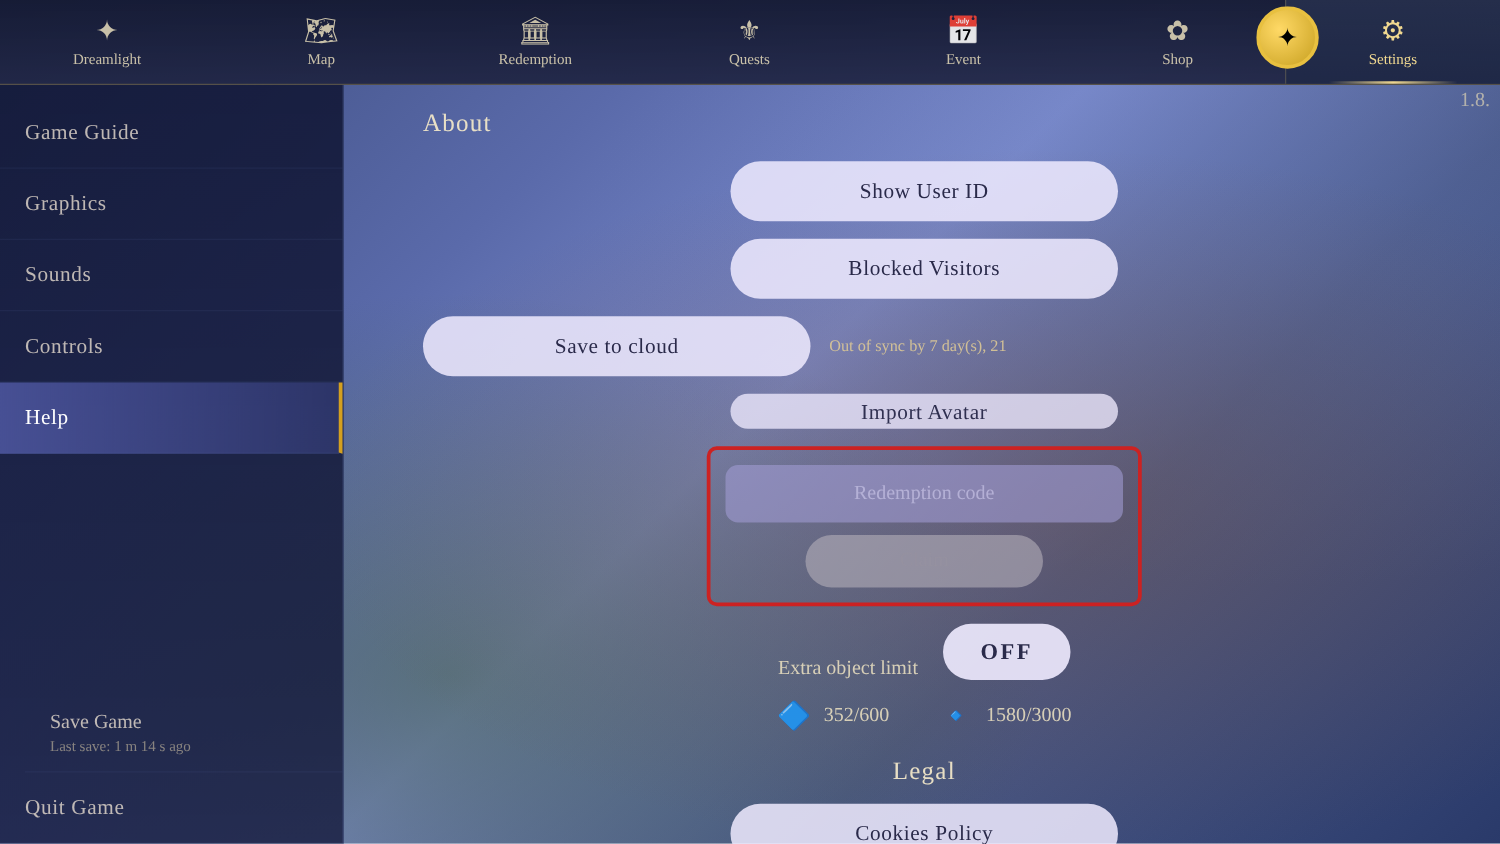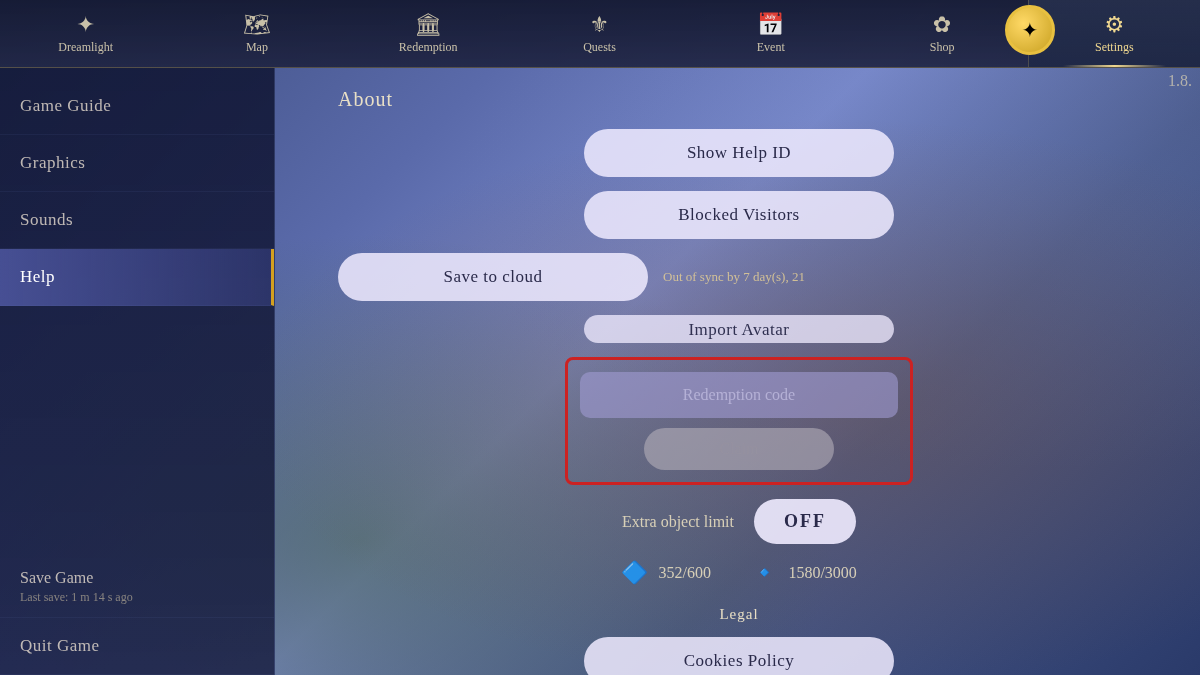--- a/index.html
+++ b/index.html
@@ -148,20 +148,21 @@
       color: #ffffff;
       border-right: 3px solid #d4a020;
     }
 
     .sidebar-save {
       padding: 12px 20px;
       color: rgba(220,210,200,0.85);
       font-size: 16px;
       cursor: pointer;
       border-bottom: 1px solid rgba(100,120,180,0.1);
+      margin-left: 20px;
     }
 
     .sidebar-save .sub-text {
       font-size: 12px;
       color: rgba(180,170,150,0.7);
       margin-top: 3px;
     }
 
     
     .main-content {
@@ -259,21 +260,21 @@
       font-size: 16px;
       color: rgba(150,145,160,0.9);
       cursor: pointer;
       text-align: center;
       font-family: 'Georgia', serif;
     }
 
     
     .extra-object-row {
       display: flex;
-      align-items: center;
+      align-items: flex-end;
       justify-content: center;
       gap: 20px;
       margin-bottom: 16px;
     }
 
     .extra-object-label {
       color: rgba(230,220,190,0.9);
       font-size: 16px;
     }
 
@@ -308,21 +309,21 @@
     }
 
     .counter-icon {
       font-size: 22px;
     }
 
     
     .legal-title {
       text-align: center;
       color: rgba(240,230,200,0.95);
-      font-size: 15px;
+      font-size: 20px;
       margin-bottom: 14px;
       letter-spacing: 1px;
       font-weight: normal;
     }
 
     
     .main-content::-webkit-scrollbar {
       width: 6px;
     }
     .main-content::-webkit-scrollbar-track {
@@ -378,40 +379,43 @@
 <aside class="sidebar">
   <div class="sidebar-item">
     <span>Game Guide</span>
   </div>
   <div class="sidebar-item">
     <span>Graphics</span>
   </div>
   <div class="sidebar-item">
     <span>Sounds</span>
   </div>
+  <div class="sidebar-item">
+    <span>Controls</span>
+  </div>
   <div class="sidebar-item active">
     <span>Help</span>
   </div>
 
   <div style="flex:1;"></div>
 
   <div class="sidebar-save">
     <div>Save Game</div>
     <div class="sub-text">Last save: 1 m 14 s ago</div>
   </div>
   <div class="sidebar-item">
     <span>Quit Game</span>
   </div>
 </aside>
 
 <main class="main-content">
 
   <h2 class="section-title">About</h2>
 
-  <button class="action-button">Show Help ID</button>
+  <button class="action-button">Show User ID</button>
   <button class="action-button">Blocked Visitors</button>
 
   <div class="save-cloud-row">
     <button class="action-button">Save to cloud</button>
     <span class="sync-text">Out of sync by 7 day(s), 21</span>
   </div>
 
   <button class="action-button" style="overflow:hidden; height:28px; line-height:1; padding:6px 20px; opacity:0.9;">Import Avatar</button>
 
   <div class="redemption-section">

